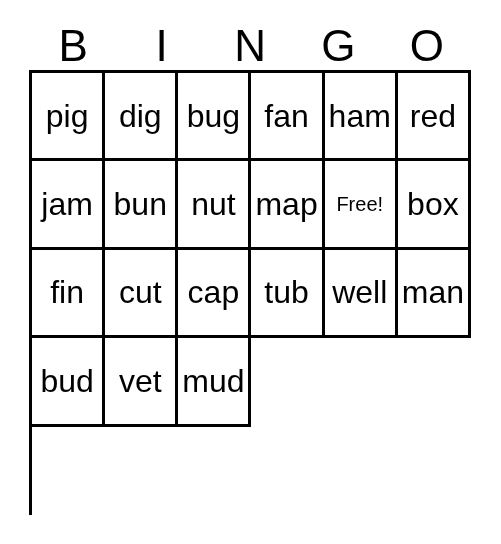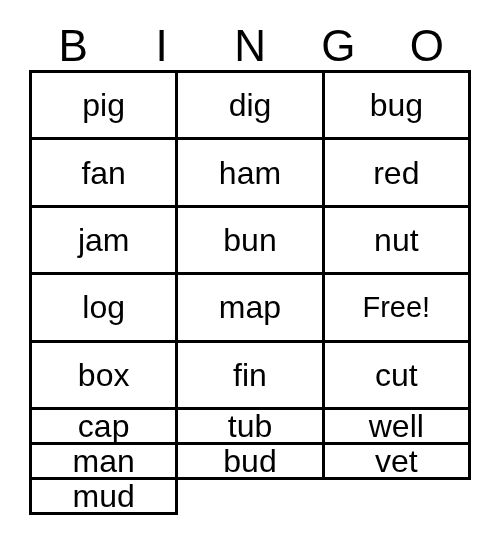--- a/index.html
+++ b/index.html
@@ -48,21 +48,21 @@
   #grid {
     position: absolute;
     left: 29px;
     top: 70px;
     width: 442px;
     height: 445px;
     box-sizing: border-box;
     border-top: 3px solid #000000;
     border-left: 3px solid #000000;
     display: grid;
-    grid-template-columns: repeat(3, 1fr);
+    grid-template-columns: repeat(6, 1fr);
     grid-template-rows: repeat(5, 1fr);
   }
   .cell {
     box-sizing: border-box;
     border-right: 3px solid #000000;
     border-bottom: 3px solid #000000;
     background: #ffffff;
     display: flex;
     align-items: center;
     justify-content: center;
@@ -70,21 +70,21 @@
   }
   .cell-text {
     font-size: 32px;
     line-height: 1;
     font-weight: 400;
     color: #000000;
     white-space: nowrap;
     user-select: none;
   }
   .cell.free .cell-text {
-    font-size: 29px;
+    font-size: 20px;
   }
 </style>
 </head>
 <body>
 
 <div id="bingo-card">
 
   <div id="header-row">
     <div class="header-letter">B</div>
     <div class="header-letter">I</div>
@@ -118,23 +118,20 @@
         <span class="cell-text">jam</span>
       </div>
     <div class="cell">
         <span class="cell-text">bun</span>
       </div>
     <div class="cell">
         <span class="cell-text">nut</span>
       </div>
 
     <div class="cell">
-        <span class="cell-text">log</span>
-      </div>
-    <div class="cell">
         <span class="cell-text">map</span>
       </div>
     <div class="cell free">
         <span class="cell-text">Free!</span>
       </div>
     <div class="cell">
         <span class="cell-text">box</span>
       </div>
     <div class="cell">
         <span class="cell-text">fin</span>

